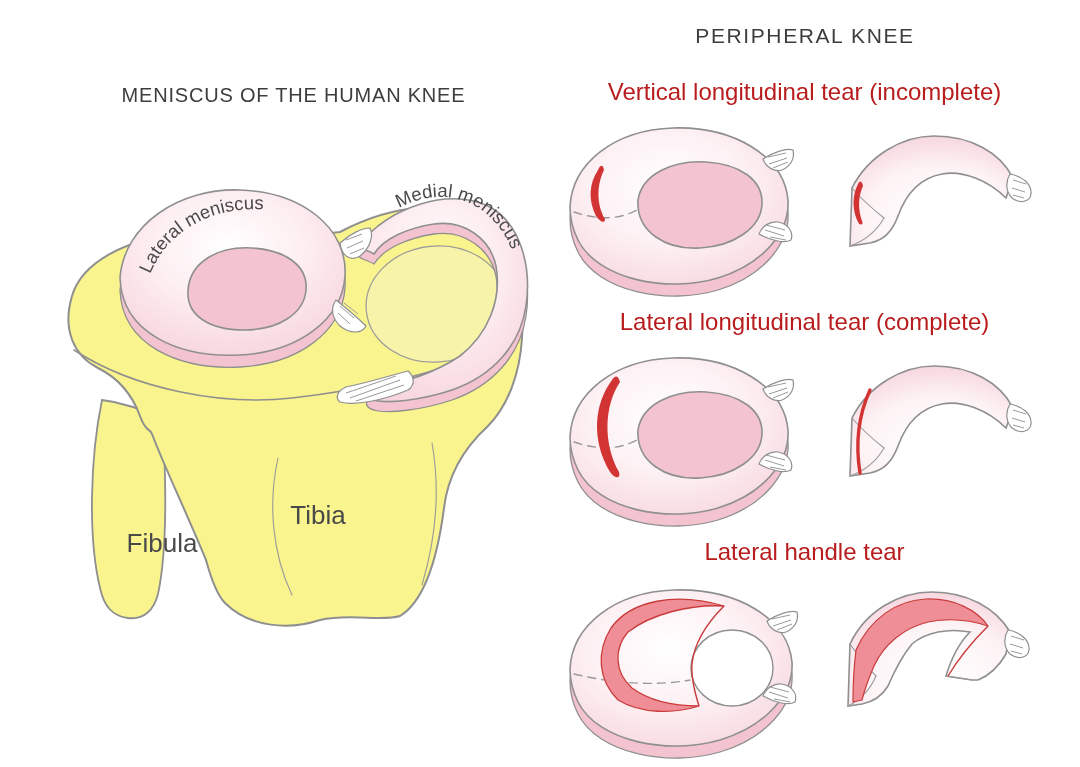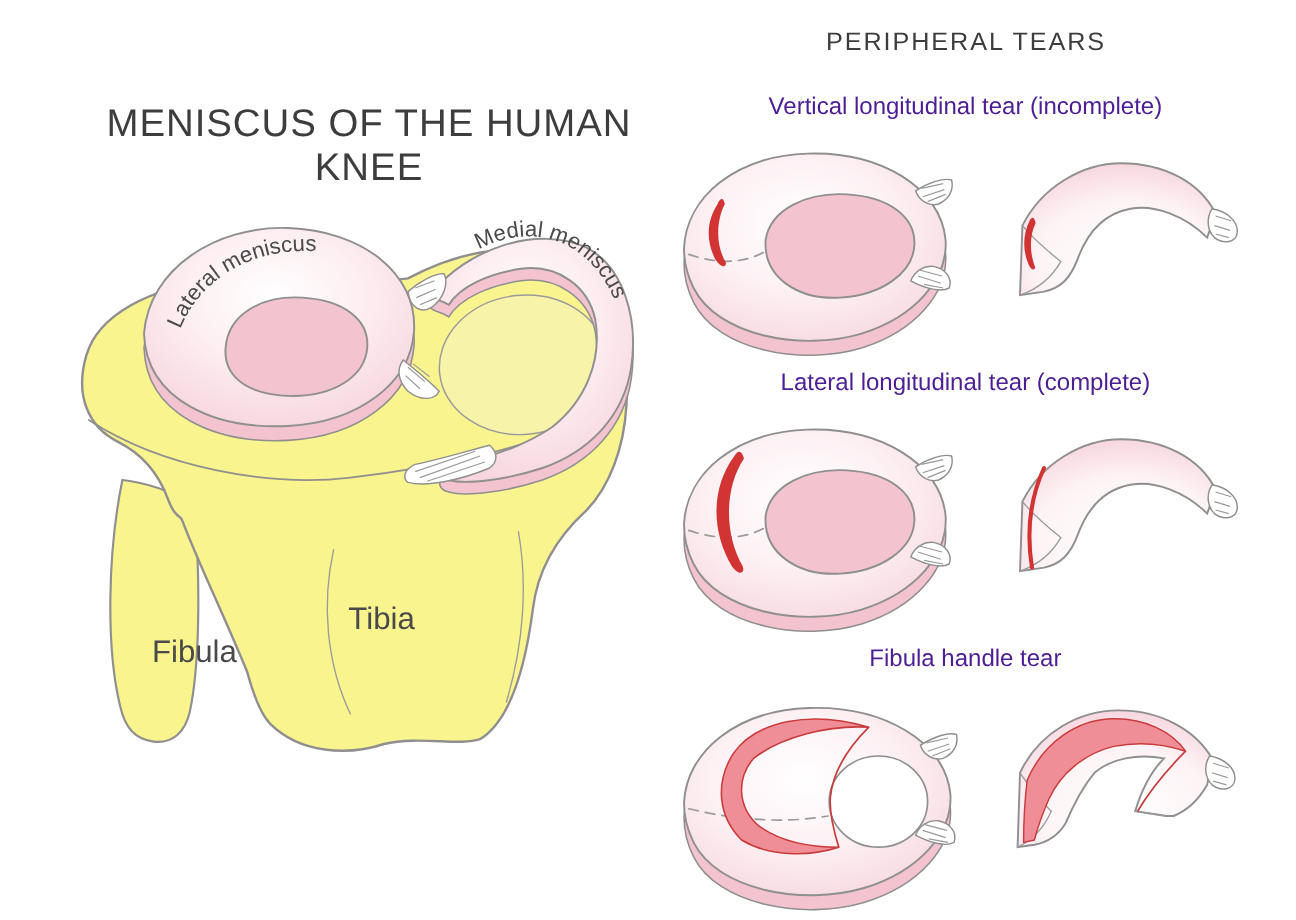--- a/index.html
+++ b/index.html
@@ -1,22 +1,22 @@
 <!DOCTYPE html>
 <html><head>
 <meta charset="utf-8">
 <style>
   html,body{margin:0;padding:0;background:#fff;}
   .canvas{position:relative;width:1080px;height:767px;background:#ffffff;overflow:hidden;
           font-family:"Liberation Sans",sans-serif;}
   .ttl{position:absolute;text-align:center;color:#3d3d3d;font-weight:400;}
-  .left-title{left:60px;top:84px;width:495px;font-size:32px;letter-spacing:.8px;}
+  .left-title{left:46px;top:84px;width:495px;font-size:20px;letter-spacing:.8px;}
   .right-title{left:580px;top:24px;width:450px;font-size:21px;letter-spacing:1.6px;}
-  .row-label{position:absolute;left:562px;width:485px;text-align:center;color:#4c1d95;
-             font-size:20px;font-weight:400;}
+  .row-label{position:absolute;left:562px;width:485px;text-align:center;color:#b91c1c;
+             font-size:24px;font-weight:400;}
   .fig{position:absolute;}
   svg text{font-family:"Liberation Sans",sans-serif;}
   .outl{stroke:#8f8f8f;stroke-width:1.6;fill:none;stroke-linecap:round;}
   .thin{stroke:#9a9a9a;stroke-width:1.1;fill:none;stroke-linecap:round;}
   .dash{stroke:#9a9a9a;stroke-width:1.4;fill:none;stroke-dasharray:8 6;stroke-linecap:round;}
   .horn{fill:#ffffff;stroke:#8f8f8f;stroke-width:1.2;}
   .stripe{stroke:#9a9a9a;stroke-width:1;fill:none;}
   .anat-label{fill:#4a4a4a;}
 </style>
 </head>
@@ -39,24 +39,24 @@
       </radialGradient>
       <radialGradient id="gradRing" cx="48%" cy="35%" r="80%">
         <stop offset="0" stop-color="#ffffff"></stop>
         <stop offset="0.4" stop-color="#fdeff2"></stop>
         <stop offset="1" stop-color="#F5CDD7"></stop>
       </radialGradient>
     </defs>
   </svg>
 
   <div class="ttl left-title">MENISCUS OF THE HUMAN KNEE</div>
-  <div class="ttl right-title">PERIPHERAL TEARS</div>
+  <div class="ttl right-title">PERIPHERAL KNEE</div>
   <div class="row-label" style="top:78px">Vertical longitudinal tear (incomplete)</div>
   <div class="row-label" style="top:308px">Lateral longitudinal tear (complete)</div>
-  <div class="row-label" style="top:538px">Fibula handle tear</div>
+  <div class="row-label" style="top:538px">Lateral handle tear</div>
 
   <svg class="fig" style="left:40px;top:158px" width="505" height="495" viewBox="0 0 505 495">
 
     <path fill="#F9F48E" stroke="#8f8f8f" stroke-width="1.8" d="M 62 242 C 50 300, 48 380, 60 430 C 64 448, 72 458, 88 460 C 104 462, 114 452, 118 436
              C 128 390, 126 310, 122 262 C 100 250, 80 244, 62 242 Z"></path>
 
     <path fill="#F9F48E" stroke="#8f8f8f" stroke-width="2" d="M 140 75 C 85 82, 42 104, 32 138 C 22 172, 34 198, 58 210 C 78 220, 92 236, 100 258
              C 106 275, 110 270, 112 276 C 124 308, 148 358, 166 402 C 172 424, 178 438, 185 445
              C 210 470, 250 472, 280 462 C 310 455, 342 464, 360 458 C 386 442, 398 396, 404 350
              C 408 316, 424 290, 448 268 C 468 248, 480 215, 482 180 C 484 140, 486 110, 480 95

